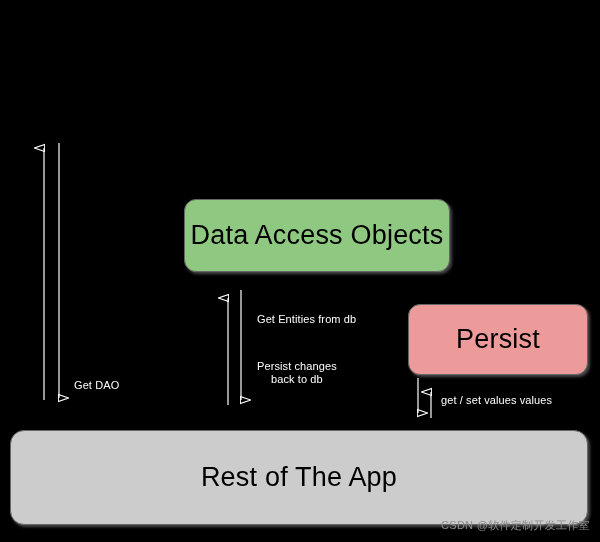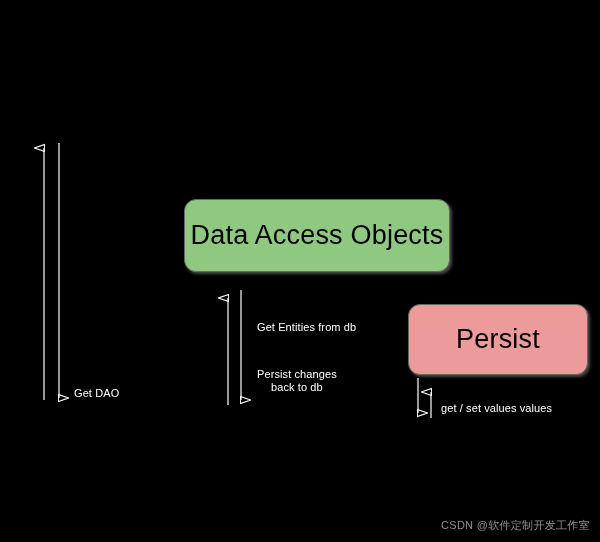--- a/index.html
+++ b/index.html
@@ -52,21 +52,20 @@
     border-radius: 14px;
   }
 
   .edge-label {
     position: absolute;
     color: #FFFFFF;
     font-size: 11px;
     line-height: 13px;
     white-space: pre-line;
     letter-spacing: 0.1px;
-    margin-top: 8px;
   }
   #label-get-dao        { left: 74px;  top: 379px; }
   #label-get-entities   { left: 257px; top: 313px; }
   #label-persist        { left: 257px; top: 360px; text-align: center; }
   #label-get-set-field  { left: 441px; top: 394px; }
 
   svg.edges {
     position: absolute;
     left: 0; top: 0;
     width: 600px; height: 542px;
@@ -116,20 +115,23 @@
 
 
   <div class="node" id="node-data-access-objects">
     <span class="node-label">Data Access Objects</span>
   </div>
 
   <div class="node" id="node-entities">
     <span class="node-label">Persist</span>
   </div>
 
+  <div class="node" id="node-rest-of-the-app">
+    <span class="node-label">Rest of The App</span>
+  </div>
 
   <div class="edge-label" id="label-get-dao">Get DAO</div>
   <div class="edge-label" id="label-get-entities">Get Entities from db</div>
   <div class="edge-label" id="label-persist">Persist changes
 back to db</div>
   <div class="edge-label" id="label-get-set-field">get / set values values</div>
 
   <div id="watermark">CSDN @软件定制开发工作室</div>
 
 </div>

